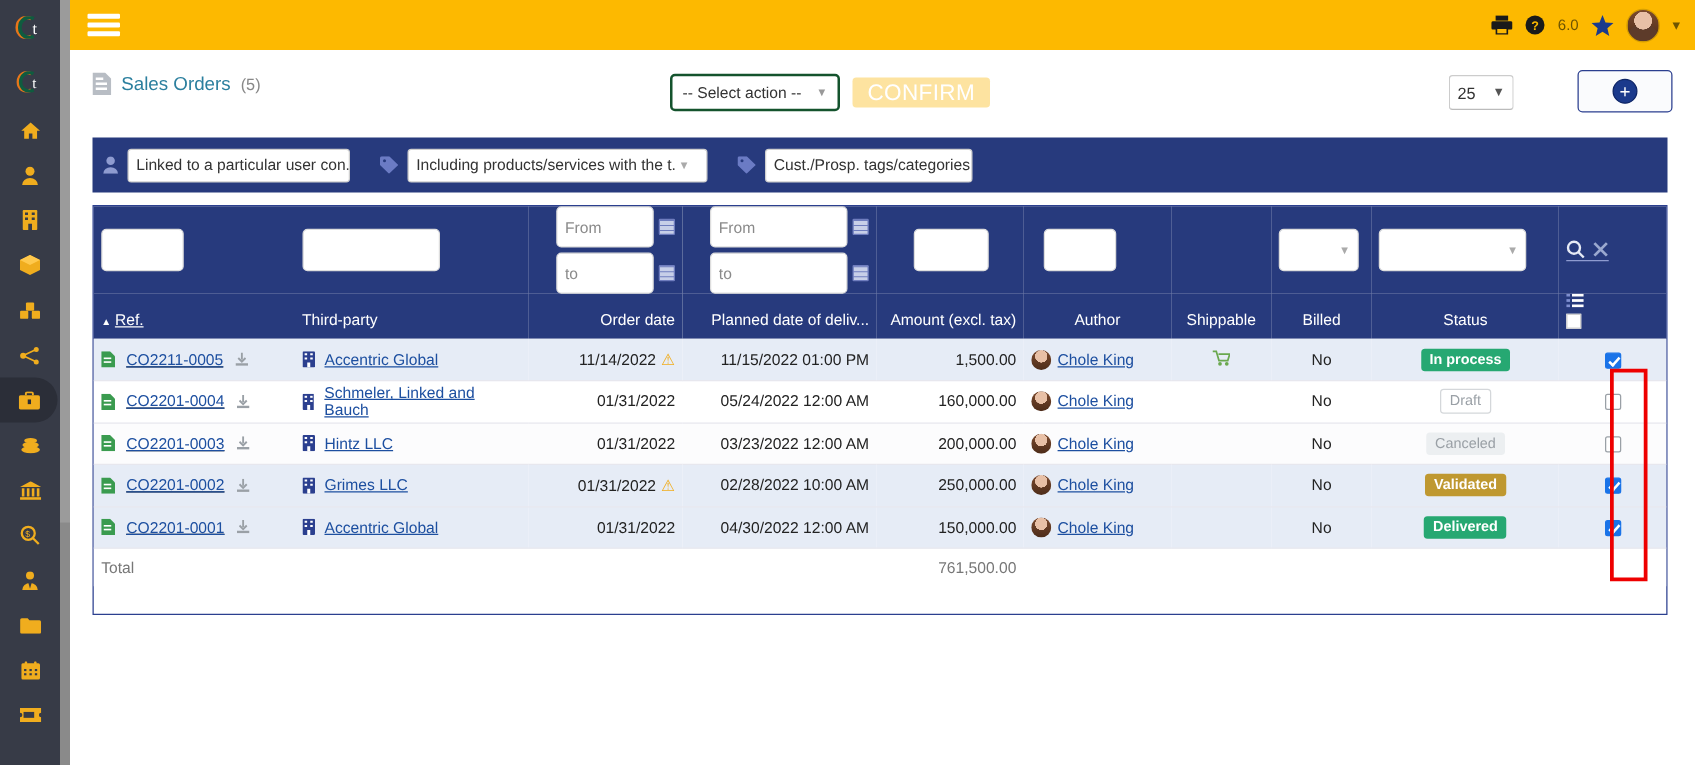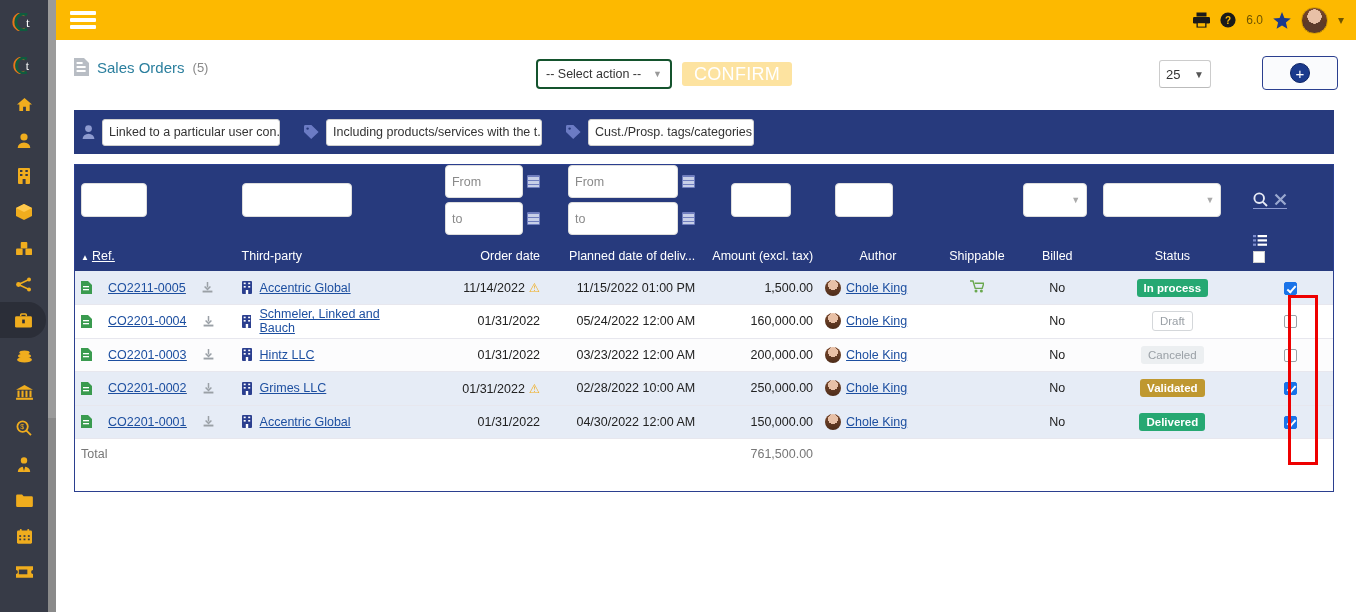--- a/index.html
+++ b/index.html
@@ -139,21 +139,21 @@
   .sort-caret { font-size:8px; margin-right:3px; color:#fff; }
   .srch-tools { display:flex; align-items:center; gap:6px; justify-content:flex-start; }
   .srch-tools .ul { border-bottom:1px solid #8e9bd0; padding-bottom:1px; display:flex; gap:6px; align-items:center;}
   .hdr-cb { width:12px; height:12px; background:#fff; border:1px solid #cfcfcf; display:block; }
 
   tbody tr.drow { height:33.5px; }
   tbody tr.drow td { font-size:12.5px; padding:0 6px; border-bottom:1px solid #e7e7ee; }
   tbody tr.odd td { background:#e6ecf6; }
   tbody tr.even td { background:#fcfcfd; }
   tbody tr.white td { background:#fff; }
-  .ref-cell { display:flex; align-items:center; gap:16px;text-decoration:underline; }
+  .ref-cell { display:flex; align-items:center; gap:9px;text-decoration:underline; }
   .ref-link { color:#1d4fa0; font-size:12.5px; }
   .tp-cell { display:flex; align-items:center; gap:8px; }
   .tp-link { color:#1d4fa0; }
   .bld-ico { color:#2b3f8f; }
   .num { text-align:right; }
   .ctr { text-align:center; }
   .warn { color:#f0ad1e; margin-left:4px; }
   .author-cell { display:flex; align-items:center; gap:5px; }
   .av-sm {
     width:16px; height:16px; border-radius:50%; flex:0 0 16px;
@@ -392,21 +392,21 @@
       </div>
     </div>
 
     <div class="fchip">
       <span class="gico">
         <svg width="15" height="14" viewBox="0 0 15 14" fill="#6b7bc4">
             <path d="M0 1.4 a1.4 1.4 0 0 1 1.4-1.4 h6 l7.2 7 -7.4 7 -7.2-7 z"></path>
             <circle cx="3.6" cy="3.6" r="1.2" fill="#273a7d"></circle>
           </svg>
       </span>
-      <div class="fbox" style="width:216px">
+      <div class="fbox" style="width:240px">
         <span>Including products/services with the t.</span>
         <span class="cv">▼</span>
       </div>
     </div>
 
     <div class="fchip">
       <span class="gico">
         <svg width="15" height="14" viewBox="0 0 15 14" fill="#6b7bc4">
             <path d="M0 1.4 a1.4 1.4 0 0 1 1.4-1.4 h6 l7.2 7 -7.4 7 -7.2-7 z"></path>
             <circle cx="3.6" cy="3.6" r="1.2" fill="#273a7d"></circle>

